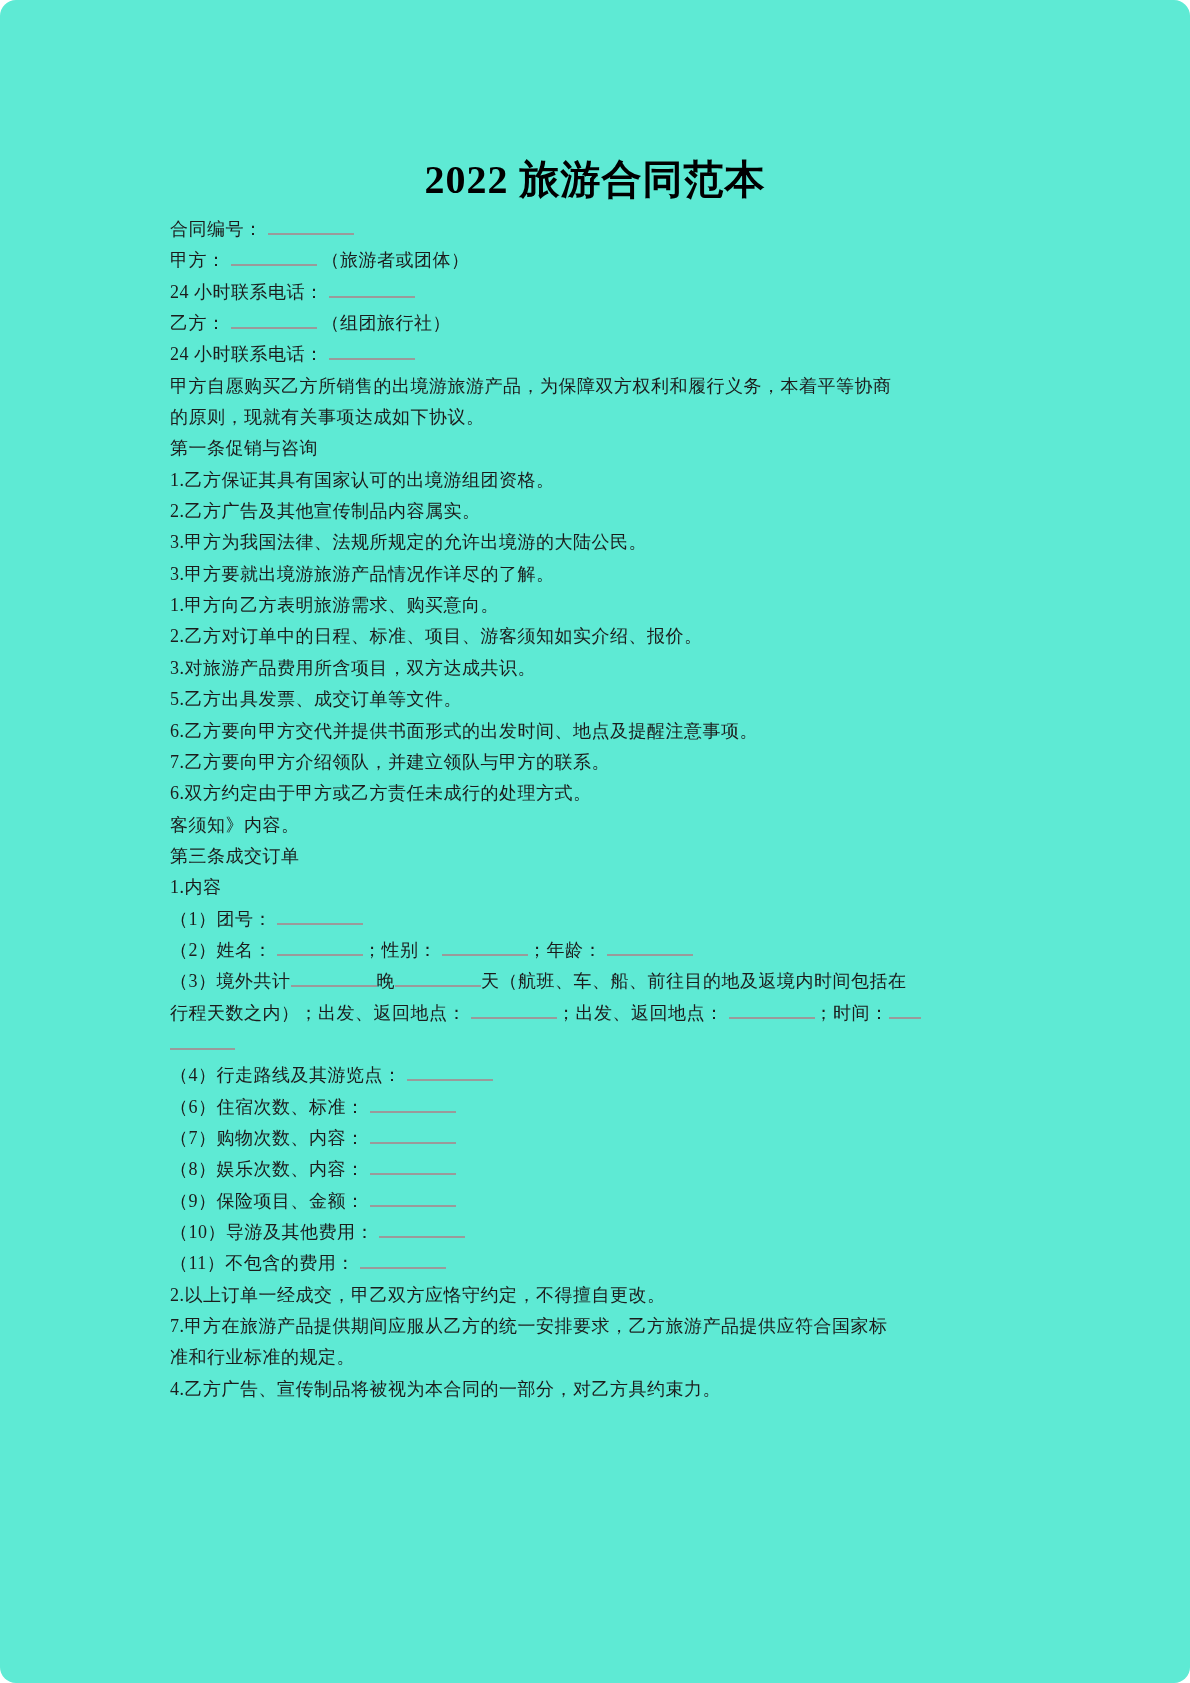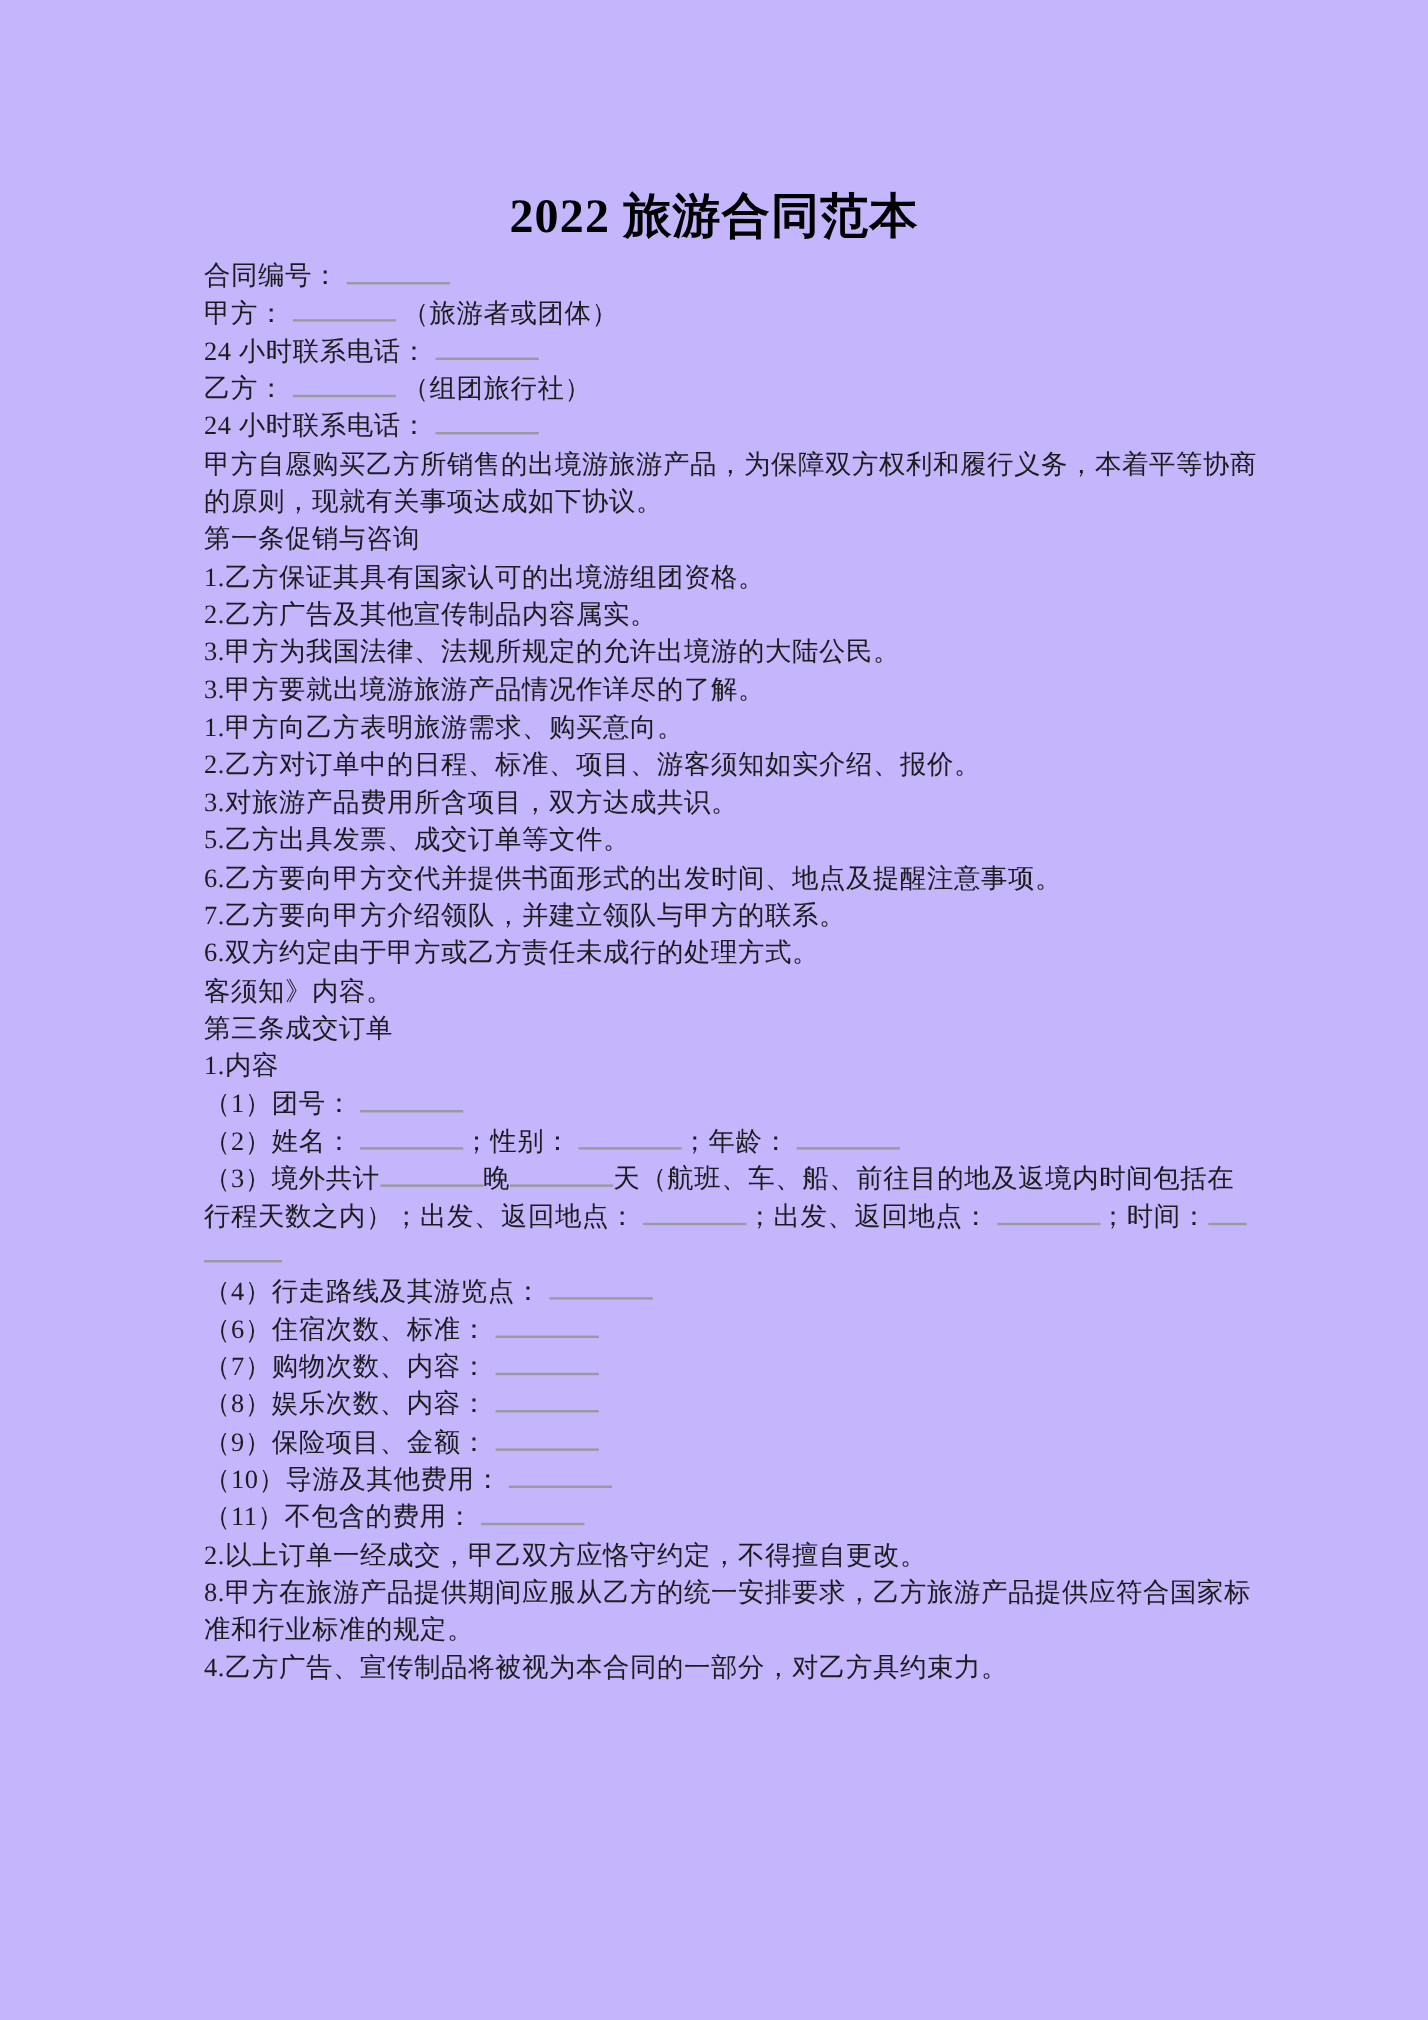--- a/index.html
+++ b/index.html
@@ -1,43 +1,44 @@
 <!DOCTYPE html>
 <html><head>
 <meta charset="utf-8">
 <style>
   html,body{margin:0;padding:0;background:#ffffff;}
   .page{
     position:relative;
     width:1190px;
     height:1683px;
-    background:#c4b5fd;
+    background:#5eead4;
     overflow:hidden;
     font-family:"Liberation Serif","DejaVu Serif",serif;
     color:#1c1c1c;
+    border-radius:16px;
   }
   .doc-title{
     position:absolute;
     top:151px;
     left:0;
     width:100%;
     text-align:center;
     font-size:40px;
     font-weight:700;
     color:#000000;
     line-height:58px;
     letter-spacing:1px;
     white-space:nowrap;
   }
   .doc-body{
     position:absolute;
     left:170px;
     top:214px;
     width:852px;
-    font-size:22px;
+    font-size:18px;
     line-height:31.35px;
     letter-spacing:0.5px;
   }
   .line{
     height:31.35px;
     white-space:nowrap;
   }
   .blank{
     display:inline-block;
     border-bottom:2px solid #9a9a9a;
@@ -78,17 +79,17 @@
       <div class="line">行程天数之内）；出发、返回地点： <span class="blank" style="width: 86px; border-bottom-color: rgb(154, 154, 154);"></span>；出发、返回地点： <span class="blank" style="width: 86px; border-bottom-color: rgb(154, 154, 154);"></span>；时间：<span class="blank" style="width: 32px; border-bottom-color: rgb(154, 154, 154);"></span></div>
       <div class="line"><span class="blank" style="width: 65px; border-bottom-color: rgb(154, 154, 154);"></span></div>
       <div class="line">（4）行走路线及其游览点： <span class="blank" style="width: 86px; border-bottom-color: rgb(154, 154, 154);"></span></div>
       <div class="line">（6）住宿次数、标准： <span class="blank" style="width: 86px; border-bottom-color: rgb(154, 154, 154);"></span></div>
       <div class="line">（7）购物次数、内容： <span class="blank" style="width: 86px; border-bottom-color: rgb(154, 154, 154);"></span></div>
       <div class="line">（8）娱乐次数、内容： <span class="blank" style="width: 86px; border-bottom-color: rgb(154, 154, 154);"></span></div>
       <div class="line">（9）保险项目、金额： <span class="blank" style="width: 86px; border-bottom-color: rgb(154, 154, 154);"></span></div>
       <div class="line">（10）导游及其他费用： <span class="blank" style="width: 86px; border-bottom-color: rgb(154, 154, 154);"></span></div>
       <div class="line">（11）不包含的费用： <span class="blank" style="width: 86px; border-bottom-color: rgb(154, 154, 154);"></span></div>
       <div class="line">2.以上订单一经成交，甲乙双方应恪守约定，不得擅自更改。</div>
-      <div class="line">8.甲方在旅游产品提供期间应服从乙方的统一安排要求，乙方旅游产品提供应符合国家标</div>
+      <div class="line">7.甲方在旅游产品提供期间应服从乙方的统一安排要求，乙方旅游产品提供应符合国家标</div>
       <div class="line">准和行业标准的规定。</div>
       <div class="line">4.乙方广告、宣传制品将被视为本合同的一部分，对乙方具约束力。</div>
     </div>
 </div>
 
 </body></html>

